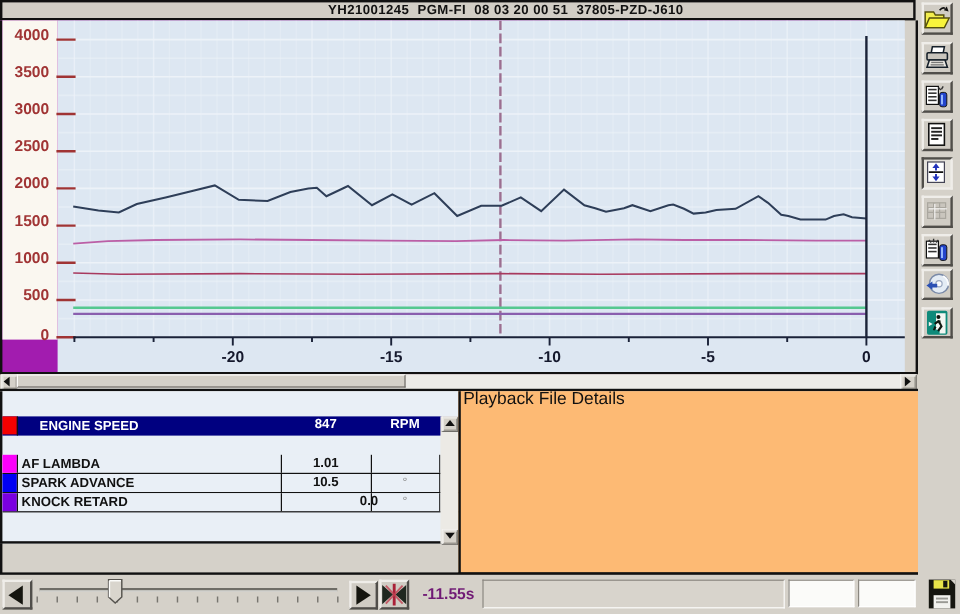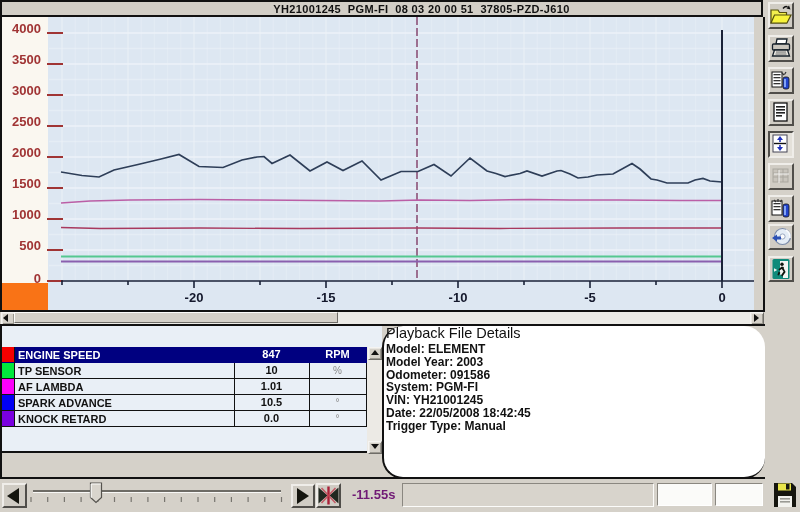--- a/index.html
+++ b/index.html
@@ -8,21 +8,21 @@
   .raised{border-top:1px solid #f5f4f2;border-left:1px solid #f5f4f2;border-right:1px solid #6f6d68;border-bottom:1px solid #6f6d68;box-shadow:inset 1px 1px 0 #e8e6e1, inset -1px -1px 0 #9b9890;background:#d5d1c9;}
   .btn3d{border-top:2px solid #efede9;border-left:2px solid #efede9;border-right:2px solid #504e4a;border-bottom:2px solid #504e4a;background:#d0ccc4;}
 </style>
 </head>
 <body>
 
 <div class="abs" style="left:0;top:0;width:763px;height:17px;background:#d2cec6;border:2px solid #111;border-bottom:2px solid #111;box-sizing:border-box;">
   <div class="abs" style="left:0;top:1px;width:100%;text-align:center;font-size:11px;font-weight:bold;color:#111;letter-spacing:0.35px;margin-left:40px;">YH21001245&nbsp; PGM-FI&nbsp; 08 03 20 00 51&nbsp; 37805-PZD-J610</div>
 </div>
 
-<div class="abs" style="left:0;top:17px;width:725px;height:295px;background:#f97316;">
+<div class="abs" style="left:0;top:17px;width:725px;height:295px;background:#a21caf;">
 
   <div class="abs" style="left:0;top:0;width:2px;height:295px;background:#111;"></div>
 
   <div class="abs" style="left:763px;top:0;width:2px;height:295px;background:#111;"></div>
 
   <div class="abs" style="left:0;top:293px;width:765px;height:2px;background:#111;"></div>
 
   <div class="abs" style="left:48px;top:0;width:706px;height:293px;background:#dde7f2;"></div>
 
   <div class="abs" style="left:2px;top:0;width:46px;height:266px;background:#faf7f0;"></div>
@@ -171,33 +171,23 @@
   <div class="abs" style="left:754px;top:2px;width:0;height:0;border-top:4px solid transparent;border-bottom:4px solid transparent;border-left:5px solid #111;"></div>
 </div>
 <div class="abs" style="left:0;top:324px;width:765px;height:2px;background:#111;"></div>
 
 <div id="table" class="abs" style="left:0;top:326px;width:382px;height:127px;background:#e9eff6;border-left:2px solid #111;border-bottom:2px solid #111;box-sizing:border-box;">
 
 
   <div class="abs" style="left:0;top:21px;width:380px;height:16px;background:#000080;">
     <div class="abs" style="left:0;top:0;width:12px;height:15px;background:#f40000;"></div>
     <div class="abs" style="left:12px;top:0;width:1px;height:16px;background:#111;"></div>
-    <div class="abs" style="left:16px;top:2px;font-size:11px;font-weight:bold;color:#fff;">ENGINE SPEED</div>
+    <div class="abs" style="left:31px;top:2px;font-size:11px;font-weight:bold;color:#fff;">ENGINE SPEED</div>
     <div class="abs" style="left:232px;top:1px;width:75px;text-align:center;font-size:11px;font-weight:bold;color:#fff;">847</div>
     <div class="abs" style="left:307px;top:1px;width:57px;text-align:center;font-size:11px;font-weight:bold;color:#fff;">RPM</div>
-  </div>
-  <div class="abs" style="left:0;top:37px;width:380px;height:16px;background:#e9eff6;border-bottom:1px solid #111;box-sizing:border-box;">
-    <div class="abs" style="left:0;top:0;width:12px;height:15px;background:#00e93c;"></div>
-    <div class="abs" style="left:12px;top:0;width:1px;height:15px;background:#111;"></div>
-    <div class="abs" style="left:232px;top:0;width:1px;height:15px;background:#111;"></div>
-    <div class="abs" style="left:307px;top:0;width:1px;height:15px;background:#111;"></div>
-    <div class="abs" style="left:364px;top:0;width:1px;height:15px;background:#111;"></div>
-    <div class="abs" style="left:16px;top:2px;font-size:11px;font-weight:bold;color:#111;">TP SENSOR</div>
-    <div class="abs" style="left:232px;top:1px;width:75px;text-align:center;font-size:11px;font-weight:bold;color:#111;">10</div>
-    <div class="abs" style="left:307px;top:2px;width:57px;text-align:center;font-size:10px;color:#888;">%</div>
   </div>
   <div class="abs" style="left:0;top:53px;width:368px;height:16px;background:#e9eff6;border-bottom:1px solid #111;box-sizing:border-box;">
     <div class="abs" style="left:0;top:0;width:12px;height:15px;background:#fb00fb;"></div>
     <div class="abs" style="left:12px;top:0;width:1px;height:15px;background:#111;"></div>
     <div class="abs" style="left:232px;top:0;width:1px;height:15px;background:#111;"></div>
     <div class="abs" style="left:307px;top:0;width:1px;height:15px;background:#111;"></div>
     <div class="abs" style="left:364px;top:0;width:1px;height:15px;background:#111;"></div>
     <div class="abs" style="left:16px;top:2px;font-size:11px;font-weight:bold;color:#111;">AF LAMBDA</div>
     <div class="abs" style="left:232px;top:1px;width:75px;text-align:center;font-size:11px;font-weight:bold;color:#111;">1.01</div>
   </div>
@@ -211,43 +201,34 @@
     <div class="abs" style="left:232px;top:1px;width:75px;text-align:center;font-size:11px;font-weight:bold;color:#111;">10.5</div>
     <div class="abs" style="left:307px;top:2px;width:57px;text-align:center;font-size:10px;color:#888;">°</div>
   </div>
   <div class="abs" style="left:0;top:85px;width:380px;height:16px;background:#e9eff6;border-bottom:1px solid #111;box-sizing:border-box;">
     <div class="abs" style="left:0;top:0;width:12px;height:15px;background:#7a00e0;"></div>
     <div class="abs" style="left:12px;top:0;width:1px;height:15px;background:#111;"></div>
     <div class="abs" style="left:232px;top:0;width:1px;height:15px;background:#111;"></div>
     <div class="abs" style="left:307px;top:0;width:1px;height:15px;background:#111;"></div>
     <div class="abs" style="left:364px;top:0;width:1px;height:15px;background:#111;"></div>
     <div class="abs" style="left:16px;top:2px;font-size:11px;font-weight:bold;color:#111;text-align:center;">KNOCK RETARD</div>
-    <div class="abs" style="left:232px;top:1px;width:75px;text-align:center;font-size:11px;font-weight:bold;color:#111;">0.0</div>
+    <div class="abs" style="left:232px;top:1px;width:75px;text-align:center;font-size:11px;font-weight:bold;color:#111;padding-left:36px;">0.0</div>
     <div class="abs" style="left:307px;top:2px;width:57px;text-align:center;font-size:10px;color:#888;">°</div>
   </div>
 
   <div class="abs" style="left:365px;top:21px;width:15px;height:106px;background:#eceae5;">
     <div class="abs raised" style="left:1px;top:0px;width:12px;height:11px;"></div>
     <div class="abs" style="left:4px;top:3px;width:0;height:0;border-left:4px solid transparent;border-right:4px solid transparent;border-bottom:5px solid #111;"></div>
     <div class="abs raised" style="left:1px;top:94px;width:12px;height:11px;"></div>
     <div class="abs" style="left:4px;top:97px;width:0;height:0;border-left:4px solid transparent;border-right:4px solid transparent;border-top:5px solid #111;"></div>
   </div>
 </div>
 
-<div id="details" class="abs" style="left:382px;top:326px;width:383px;height:153px;background:#ffffff;border-left:2px solid #111;border-bottom:2px solid #111;box-sizing:border-box;border-radius:21px;">
+<div id="details" class="abs" style="left:382px;top:326px;width:383px;height:153px;background:#fdba74;border-left:2px solid #111;border-bottom:2px solid #111;box-sizing:border-box;">
   <div class="abs" style="left:2px;top:-1px;font-size:14.5px;color:#111;">Playback File Details</div>
-  <div class="abs" style="left:2px;top:17px;font-size:12px;font-weight:bold;color:#111;line-height:12.8px;">
-    Model: ELEMENT<br>
-    Model Year: 2003<br>
-    Odometer: 091586<br>
-    System: PGM-FI<br>
-    VIN: YH21001245<br>
-    Date: 22/05/2008 18:42:45<br>
-    Trigger Type: Manual
-  </div>
 </div>
 
 <div class="abs" style="left:0;top:453px;width:2px;height:26px;background:#111;"></div>
 <div class="abs" style="left:0;top:477px;width:765px;height:3px;background:#111;"></div>
 
 <div id="bottombar" class="abs" style="left:0;top:479px;width:800px;height:33px;background:#d5d1c9;">
 
   <div class="abs btn3d" style="left:2px;top:4px;width:25px;height:25px;box-sizing:border-box;">
     <div class="abs" style="left:3px;top:2.5px;width:0;height:0;border-top:8px solid transparent;border-bottom:8px solid transparent;border-right:12px solid #15150f;"></div>
   </div>

